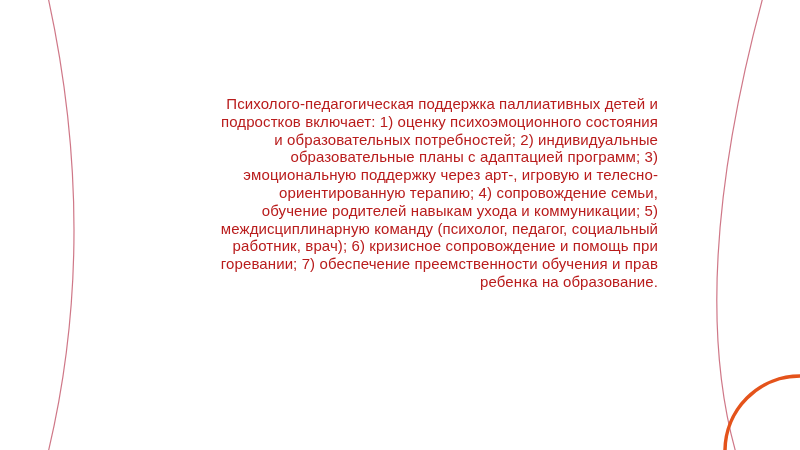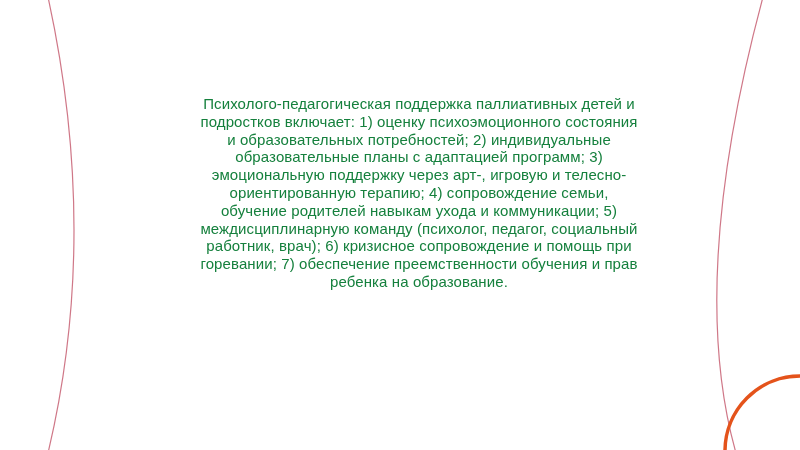--- a/index.html
+++ b/index.html
@@ -22,23 +22,23 @@
     height: 450px;
   }
   .body-text {
     position: absolute;
     left: 180px;
     top: 95px;
     width: 478px;
     font-size: 15px;
     line-height: 17.8px;
     letter-spacing: 0.1px;
-    color: #15803d;
+    color: #b91c1c;
     white-space: pre-line;
-    text-align: center;
+    text-align: right;
   }
 </style>
 </head>
 <body>
 
 <div class="slide">
 
   <svg class="decor-svg" viewBox="0 0 800 450" xmlns="http://www.w3.org/2000/svg">
     <path d="M 48 -3 Q 100 235 48 453" fill="none" stroke-width="1.2" stroke-opacity="0.85" stroke="#c75f72"></path>
     <path d="M 763 -3 Q 687 280 736 453" fill="none" stroke-width="1.2" stroke-opacity="0.85" stroke="#c75f72"></path>

